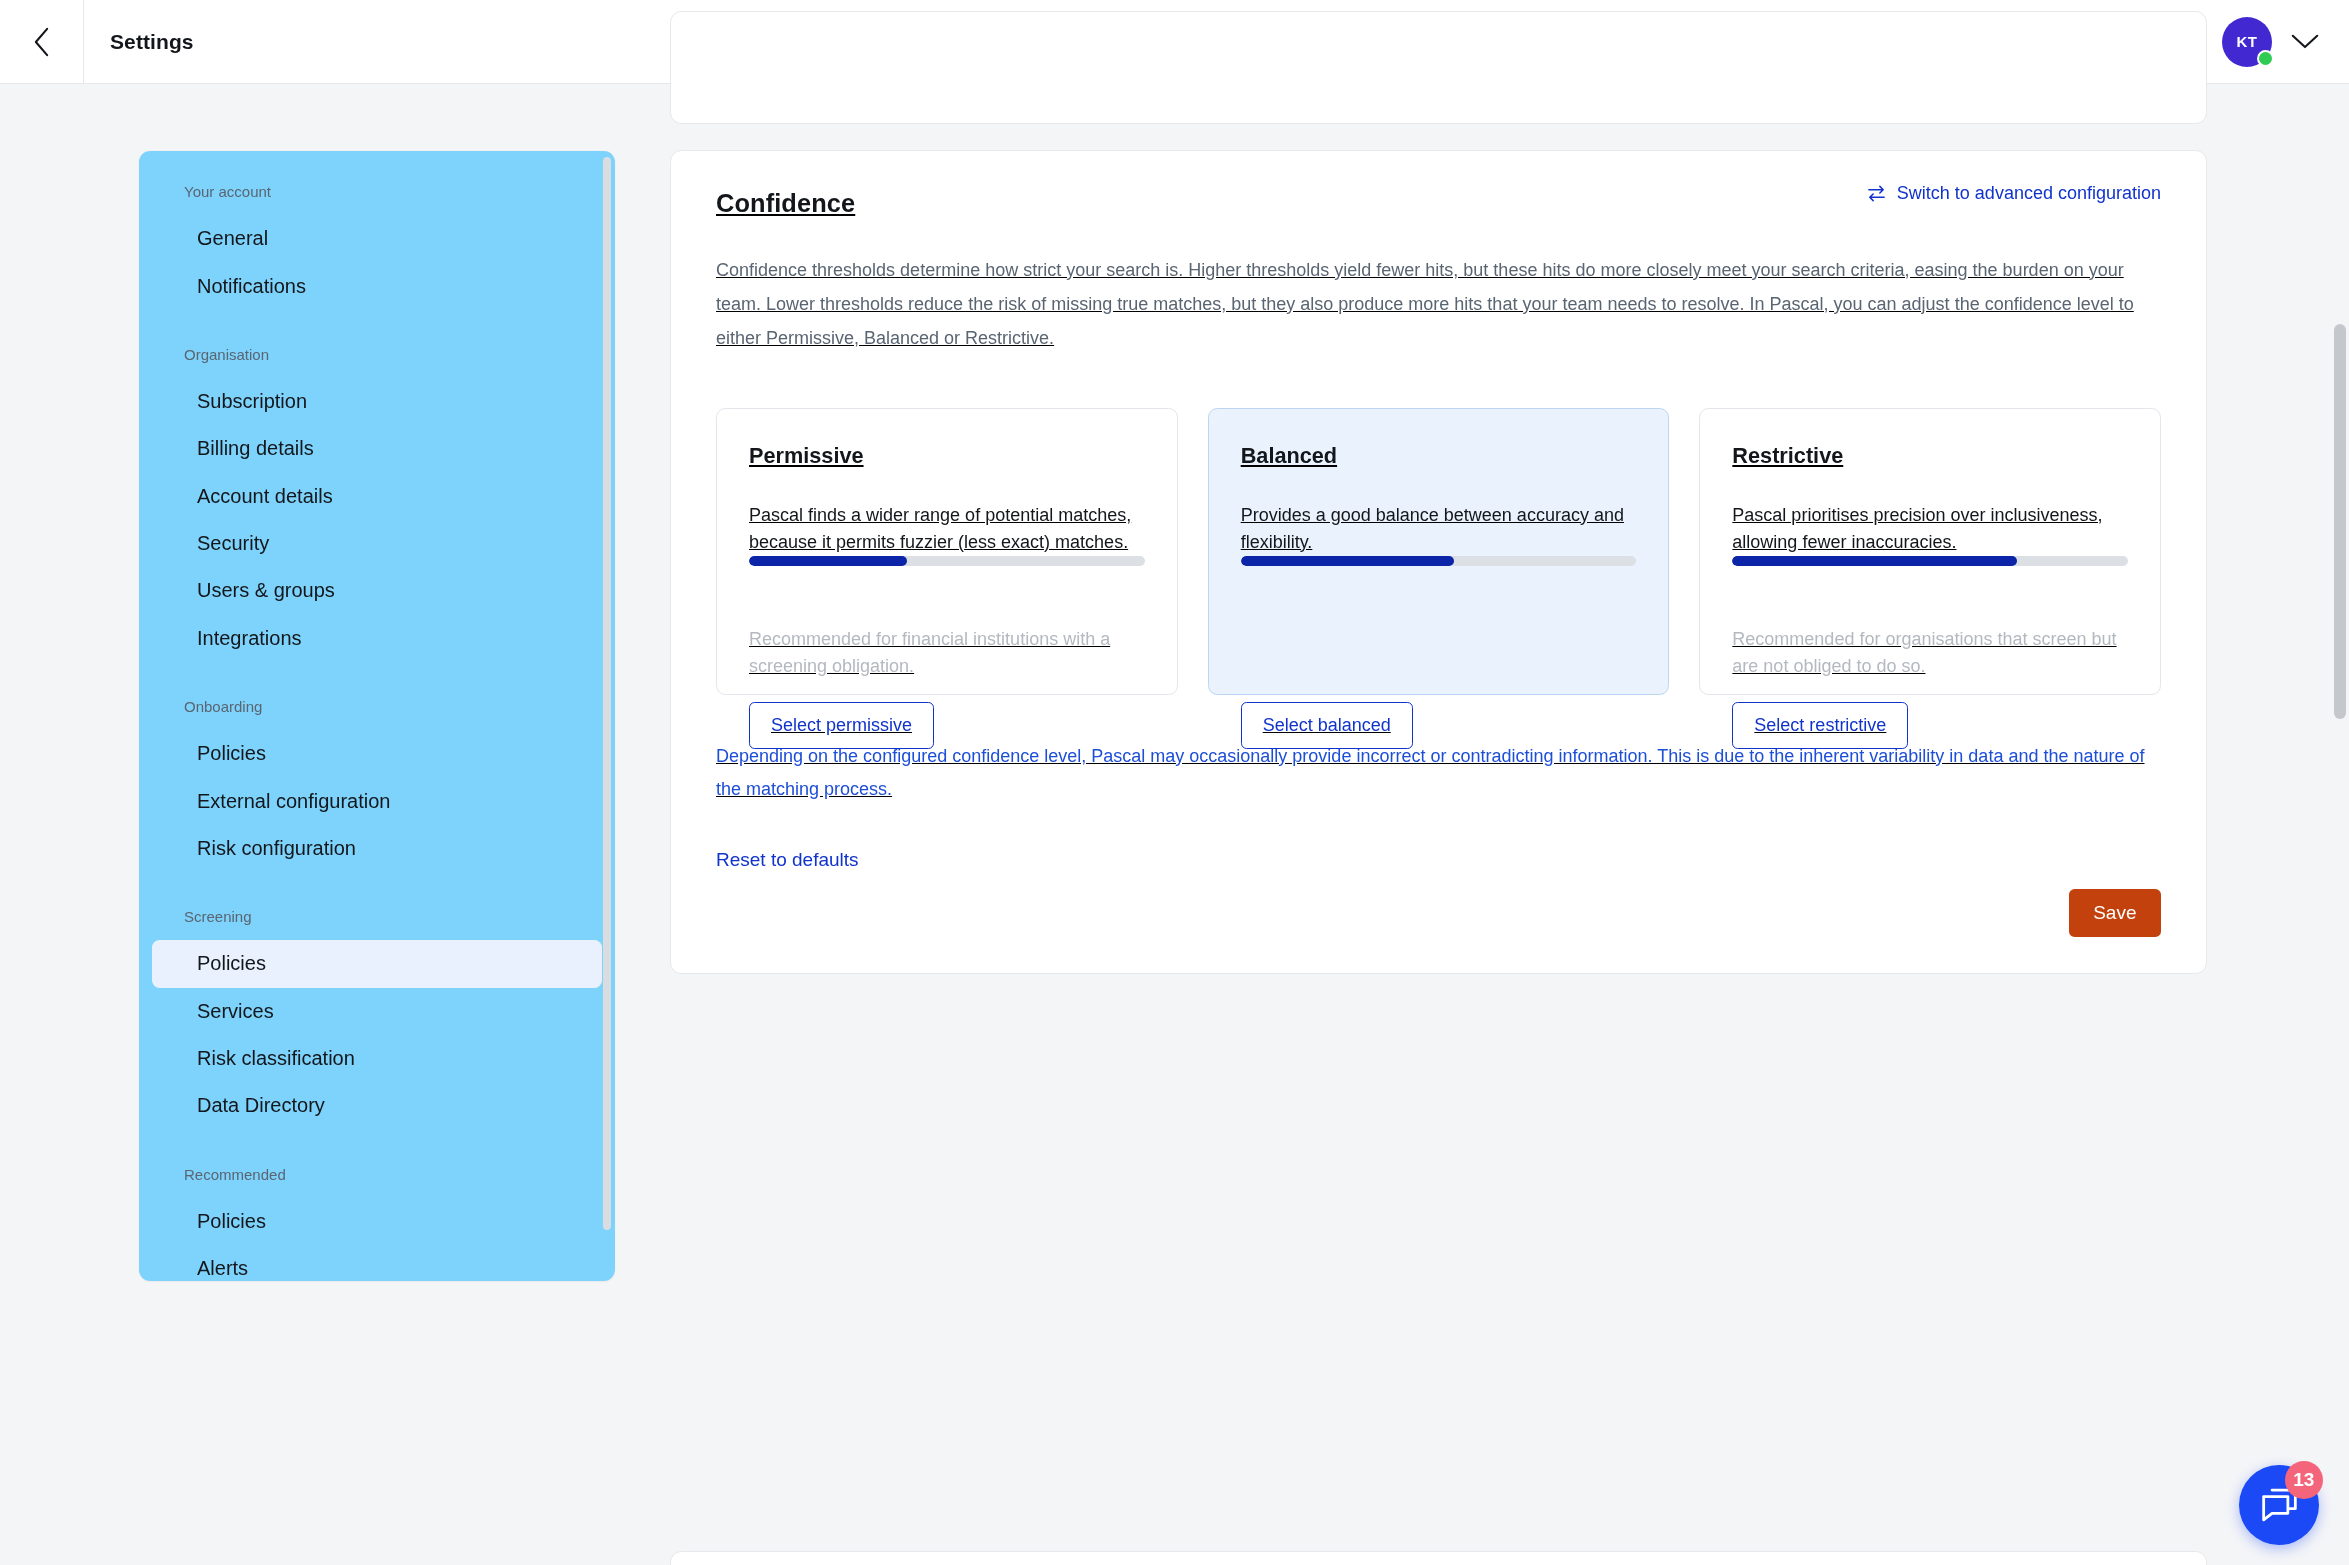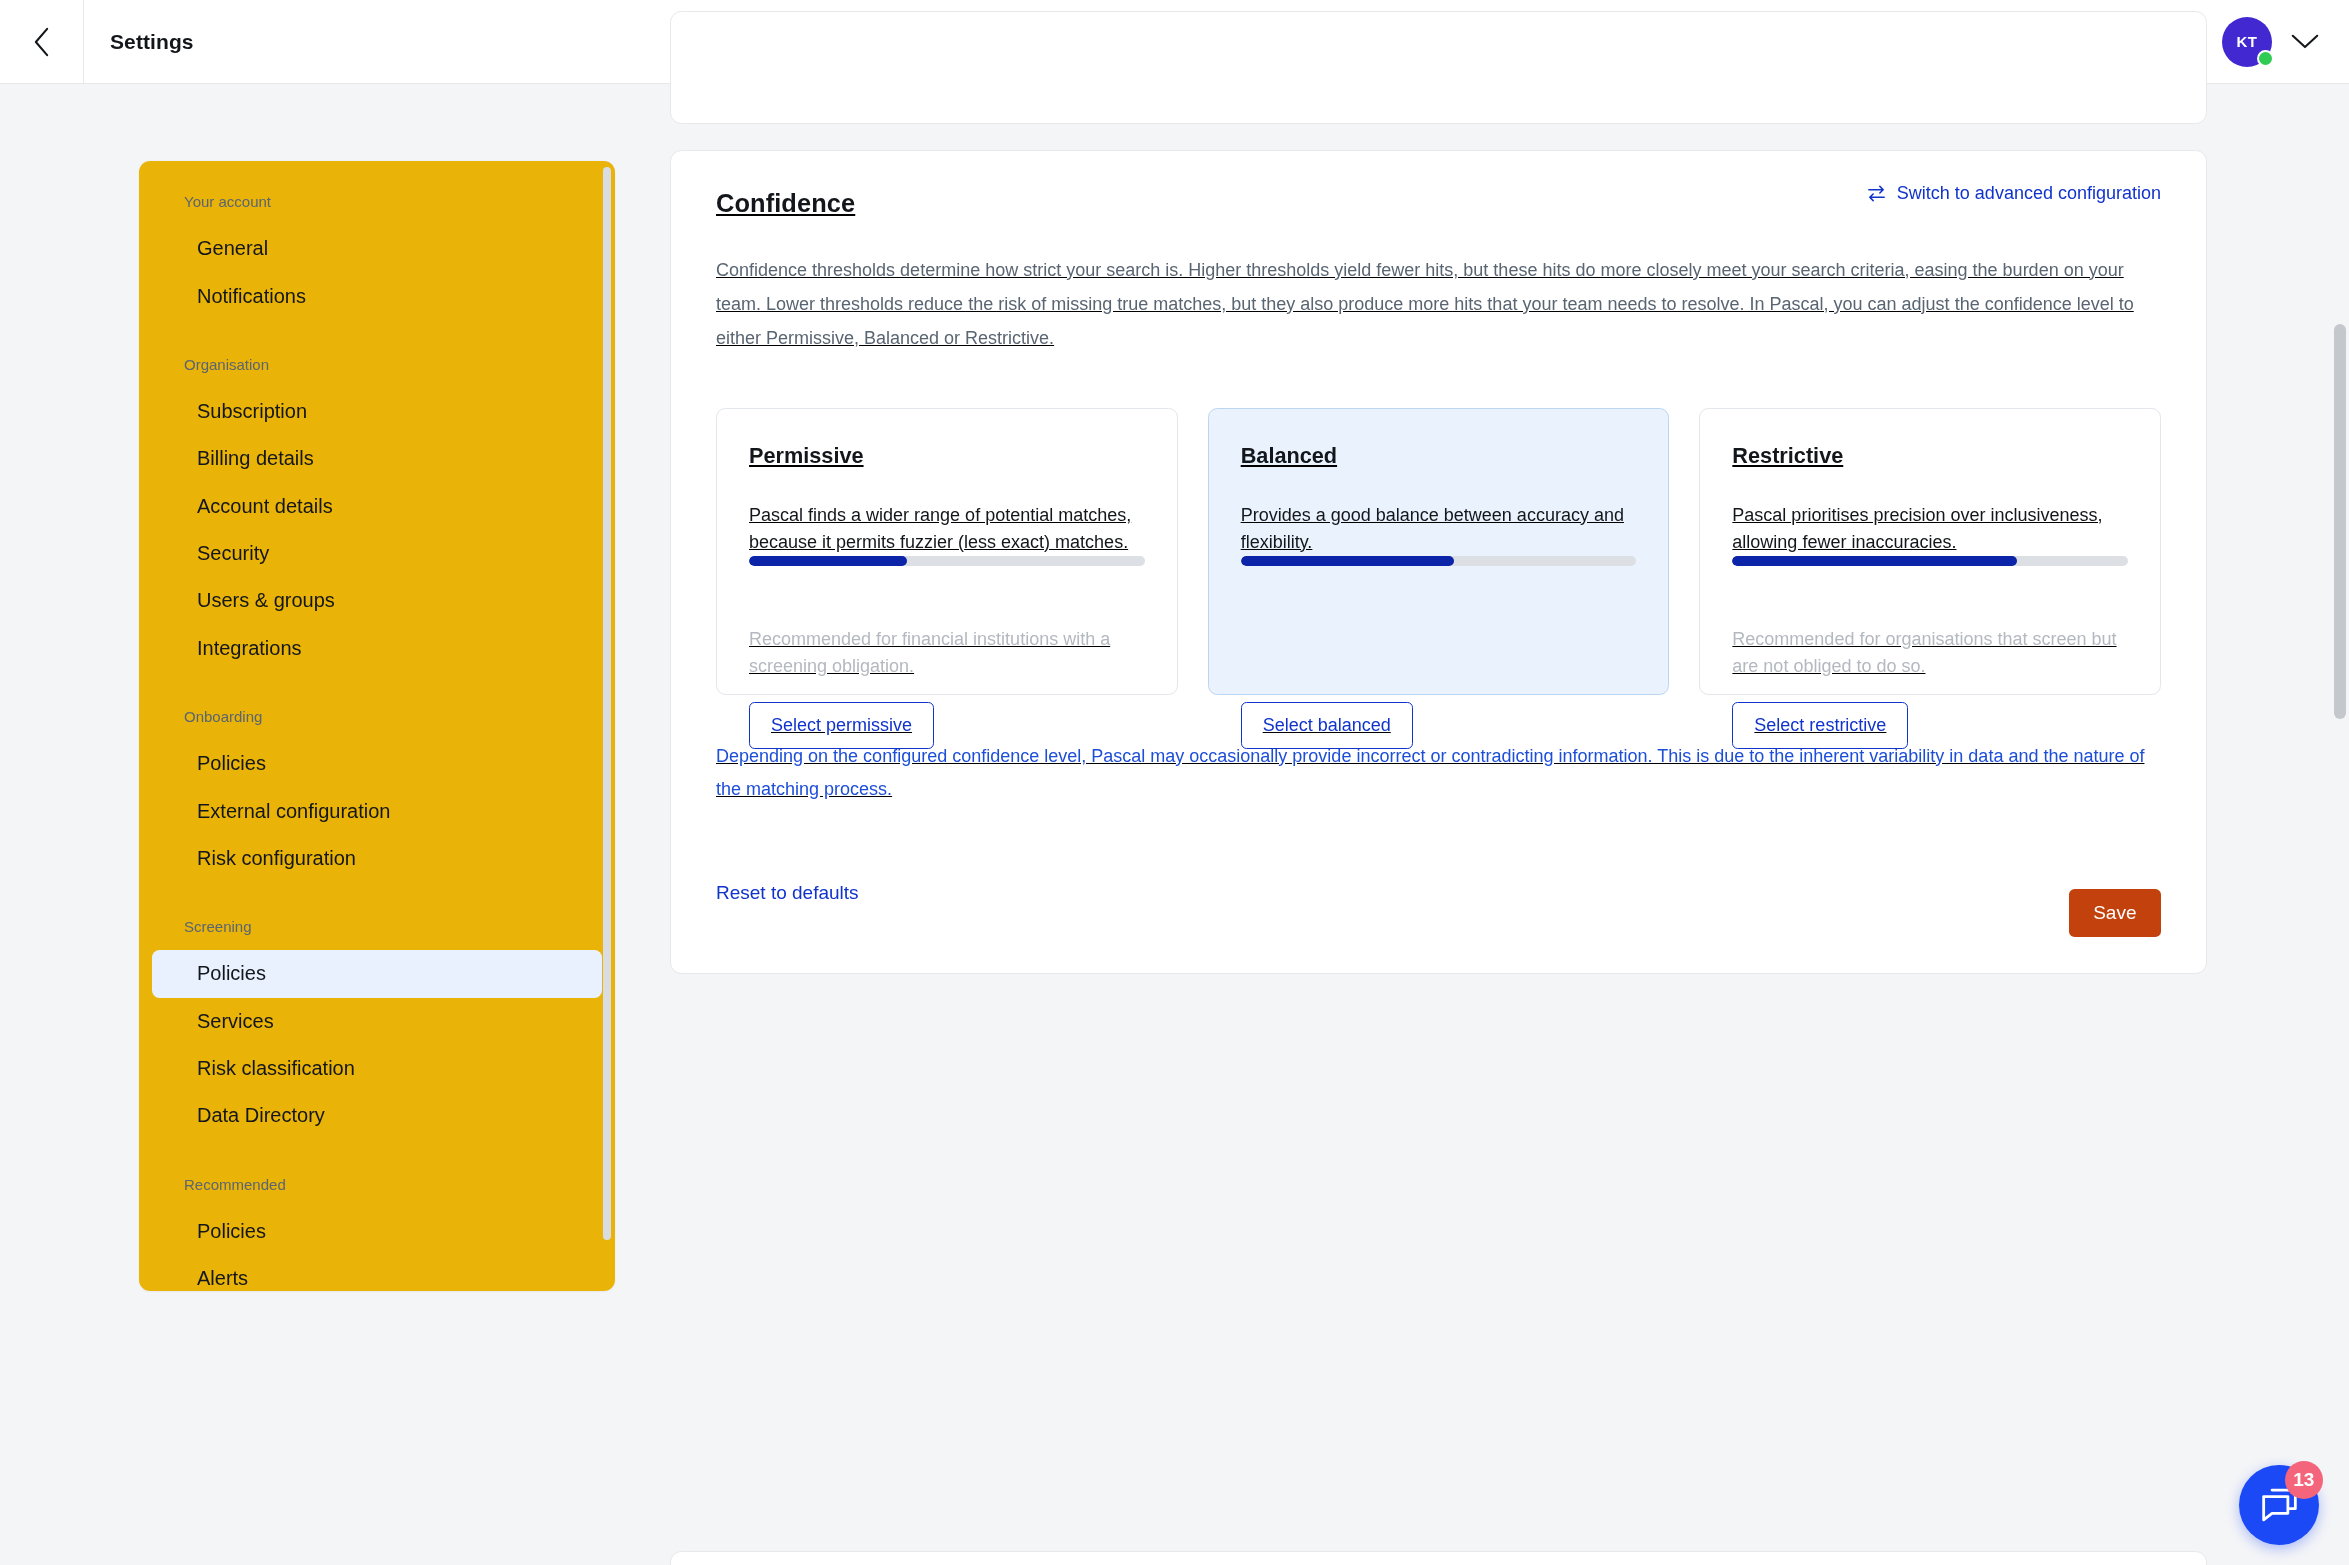--- a/index.html
+++ b/index.html
@@ -48,23 +48,23 @@
     width: 17px; height: 17px; border-radius: 50%;
     background: #2fcb53; border: 2.8px solid #ffffff;
   }
   .chev-down { cursor: pointer; }
 
   
   .page { position: absolute; top: 84px; left: 0; width: 2349px; height: 1482px; }
 
   
   .sidebar {
-    position: absolute; left: 139px; top: 77px;
+    position: absolute; left: 139px; top: 67px;
     width: 476px; height: 1130px;
-    background: #eab308;
+    background: #7dd3fc;
     border-radius: 11.3px;
     box-shadow: 0 0.9px 1.9px rgba(16,24,40,.05);
     overflow: hidden;
   }
   .sidebar-inner { padding: 32px 0 28px 0; }
   .nav-group-label {
     font-size: 15px; color: #5a6572;
     padding: 0 45px; margin-bottom: 15px;
   }
   .nav-group { margin-bottom: 36px; }
@@ -162,21 +162,21 @@
   }
 
   .conf-note {
     font-size: 18px; line-height: 33px; color: #1d4ed8;
     margin-top: 45px; max-width: 1455px;
   }
 
   
   .conf-actions {
     position: absolute; left: 45px; right: 45px; bottom: 36px;
-    display: flex; align-items: center; gap: 48px;
+    display: flex; align-items: flex-start; gap: 48px;
   }
   .reset-link { color: #1033cc; font-size: 19px; cursor: pointer; }
   .save-btn {
     margin-left: auto;
     background: #c2410c; color: #ffffff;
     border: none; border-radius: 5.6px;
     font-size: 19px; font-family: inherit;
     padding: 13px 24.5px;
     cursor: pointer;
     margin-top: 40px;

